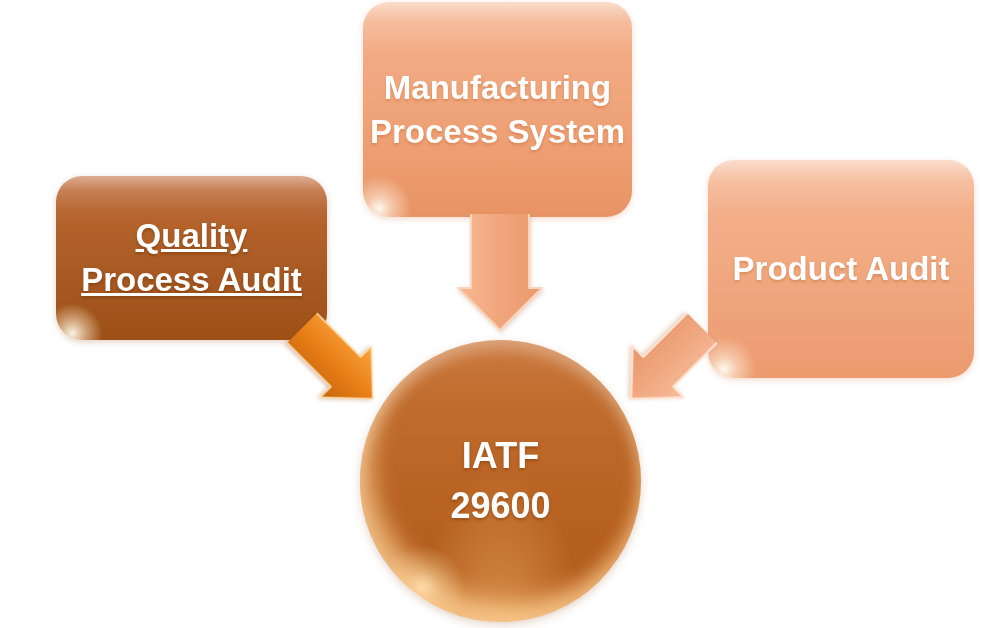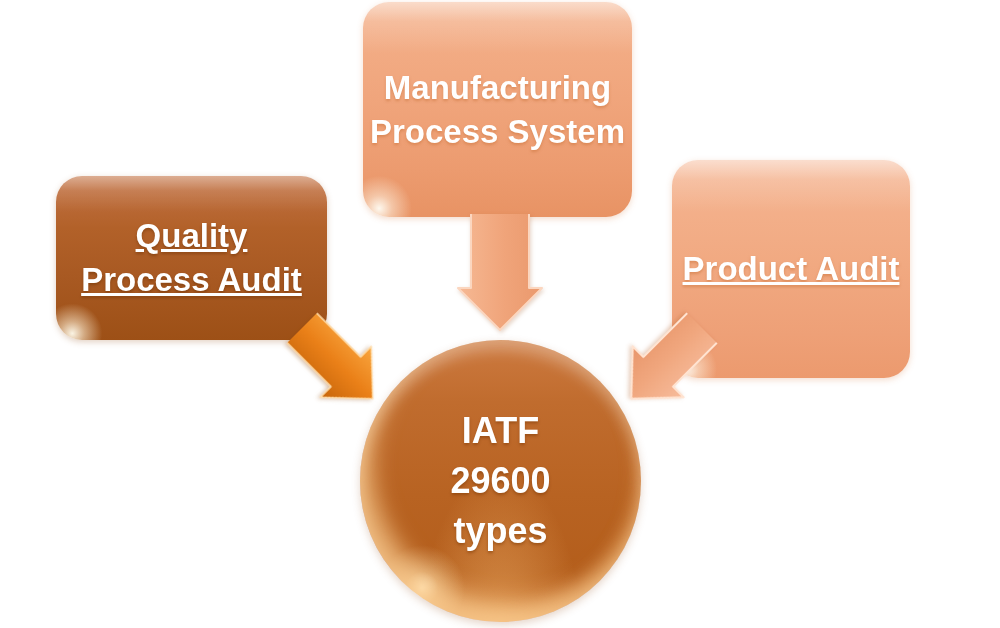--- a/index.html
+++ b/index.html
@@ -45,28 +45,27 @@
   .box-top {
     left: 363px; top: 2px; width: 269px; height: 215px;
     background:
       radial-gradient(circle at 6% 96%, rgba(255,253,245,0.95) 0%, rgba(255,246,230,0.5) 4%, rgba(255,246,230,0) 10%),
       linear-gradient(180deg, rgba(255,255,255,0.55) 0%, rgba(255,255,255,0.18) 9%, rgba(255,255,255,0) 24%),
       linear-gradient(180deg, #f4b18b 0%, #f0a57c 45%, #ec9b6f 78%, #e89364 100%);
     box-shadow: 0 2px 6px rgba(220,140,90,0.3);
     text-shadow: 0 2px 3px rgba(205,120,65,0.6);
   }
   .box-right {
-    left: 672px; top: 160px; width: 238px; height: 218px;
+    left: 708px; top: 160px; width: 266px; height: 218px;
     background:
       radial-gradient(circle at 6% 96%, rgba(255,253,245,0.95) 0%, rgba(255,246,230,0.5) 4%, rgba(255,246,230,0) 10%),
       linear-gradient(180deg, rgba(255,255,255,0.55) 0%, rgba(255,255,255,0.18) 9%, rgba(255,255,255,0) 24%),
       linear-gradient(180deg, #f5b592 0%, #f1a981 48%, #eea077 80%, #ec9a6e 100%);
     box-shadow: 0 2px 6px rgba(220,140,90,0.3);
     text-shadow: 0 2px 3px rgba(205,120,65,0.6);
-    text-decoration: underline;
   }
   .circle {
     position: absolute;
     left: 360px; top: 340px; width: 281px; height: 282px;
     border-radius: 50%;
     display: flex;
     flex-direction: column;
     justify-content: center;
     align-items: center;
     text-align: center;
@@ -110,21 +109,20 @@
     <div class="line">Process Audit</div>
   </div>
 
   <div class="box box-right">
     <div class="line">Product Audit</div>
   </div>
 
   <div class="circle">
     <div class="line">IATF</div>
     <div class="line">29600</div>
-    <div class="line">types</div>
   </div>
 
   <svg class="arrows-layer" width="1000" height="628" viewBox="0 0 1000 628">
     <defs>
       <linearGradient id="gTopArrow" gradientUnits="userSpaceOnUse" x1="458" y1="270" x2="542" y2="270">
         <stop offset="0" stop-color="#f6b994"></stop>
         <stop offset="0.55" stop-color="#f0a47a"></stop>
         <stop offset="1" stop-color="#ea996d"></stop>
       </linearGradient>
       <linearGradient id="gLeftArrow" gradientUnits="userSpaceOnUse" x1="0" y1="-36" x2="0" y2="36">

